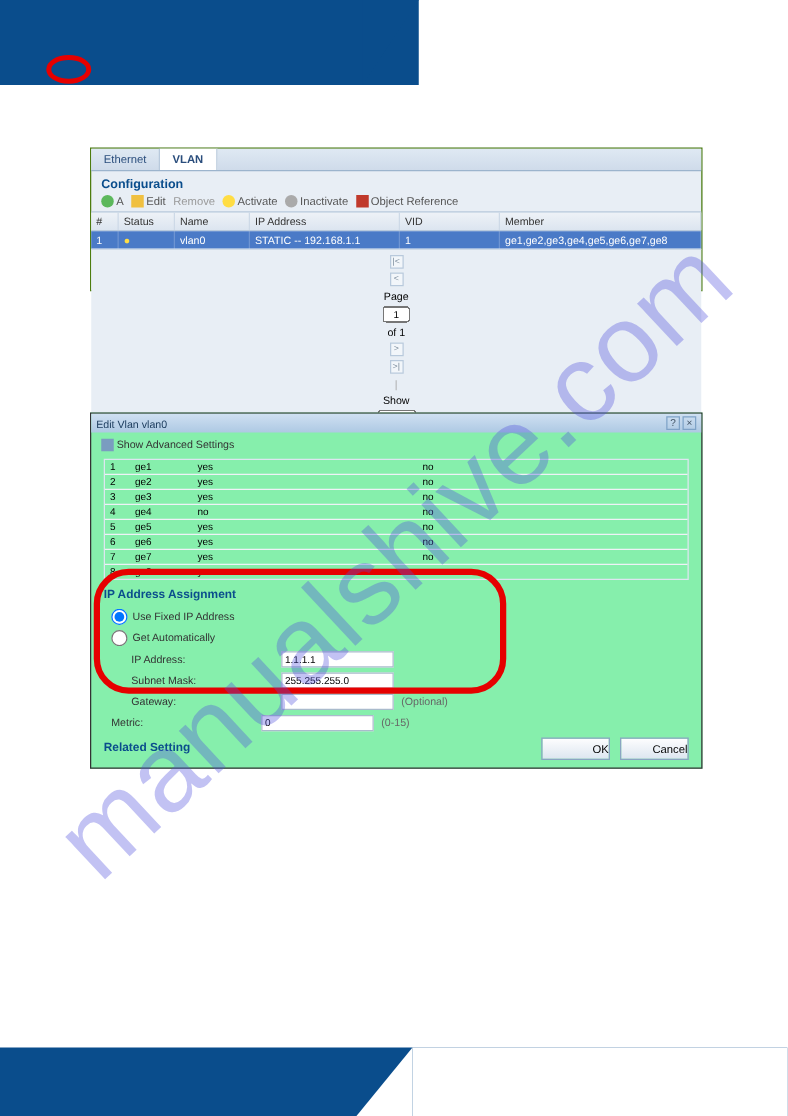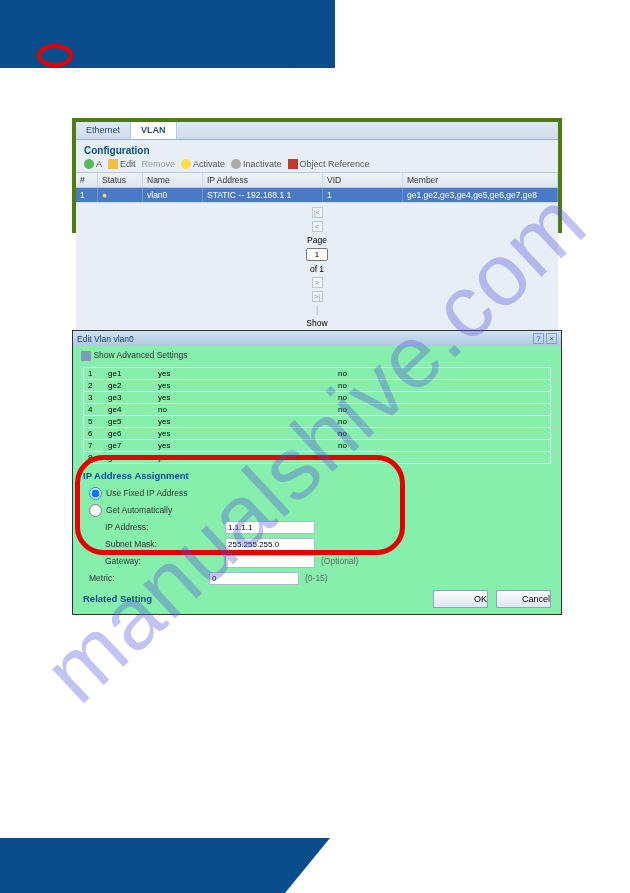--- a/index.html
+++ b/index.html
@@ -8,21 +8,21 @@
   .header-band { position: absolute; top: 0; left: 0; width: 335px; height: 68px; background: #0a4d8c; }
   .header-wedge { position: absolute; top: 0; left: 290px; width: 0; height: 0; border-top: 68px solid #0a4d8c; border-right: 45px solid transparent; }
 
   .footer-band { position: absolute; bottom: 0; left: 0; width: 630px; height: 55px; background: #0a4d8c; }
   .footer-cut { position: absolute; bottom: 0; left: 285px; width: 0; height: 0; border-bottom: 55px solid #fff; border-left: 45px solid transparent; border-right: 0 solid transparent; }
   .footer-cut2 { position: absolute; bottom: 0; left: 330px; width: 300px; height: 55px; background: #fff; }
 
   .watermark { position: absolute; top: 50%; left: 50%; transform: translate(-50%, -50%) rotate(-43deg); font-size: 88px; color: rgba(80,80,220,0.35); font-weight: normal; letter-spacing: 1px; white-space: nowrap; pointer-events: none; z-index: 10; }
 
   
-  .panel1 { position: absolute; top: 118px; left: 72px; width: 490px; height: 115px; border: 4px solid #4d7c0f; background: #e8eef5; }
+  .panel1 { position: absolute; top: 118px; left: 72px; width: 490px; height: 115px; border: 1px solid #4d7c0f; background: #e8eef5; }
   .tabstrip { height: 18px; background: linear-gradient(#dfe9f3,#cfdbea); border-bottom: 1px solid #9cb4cd; display: flex; }
   .tab { padding: 3px 10px; font-size: 9px; color: #2a4d7c; border-right: 1px solid #b8c9dc; }
   .tab.active { background: #fff; font-weight: bold; border-top: 0; }
   .config-title { padding: 5px 8px 0 8px; font-weight: bold; color: #0a4d8c; font-size: 10px; }
   .toolbar { display: flex; align-items: center; gap: 6px; padding: 3px 8px; font-size: 9px; }
   .tool-item { display: flex; align-items: center; gap: 2px; color: #555; cursor: pointer; }
   .tool-item.disabled { color: #999; }
   .icon-sq { width: 10px; height: 10px; display: inline-block; }
   .icon-add { background: #5cb85c; border-radius: 50%; }
   .icon-edit { background: #f0c040; }

